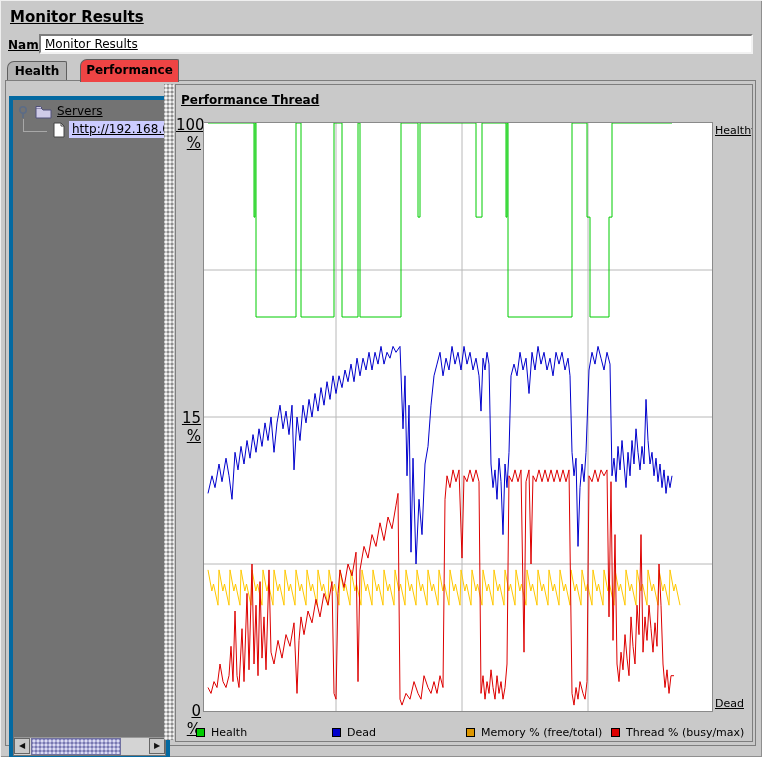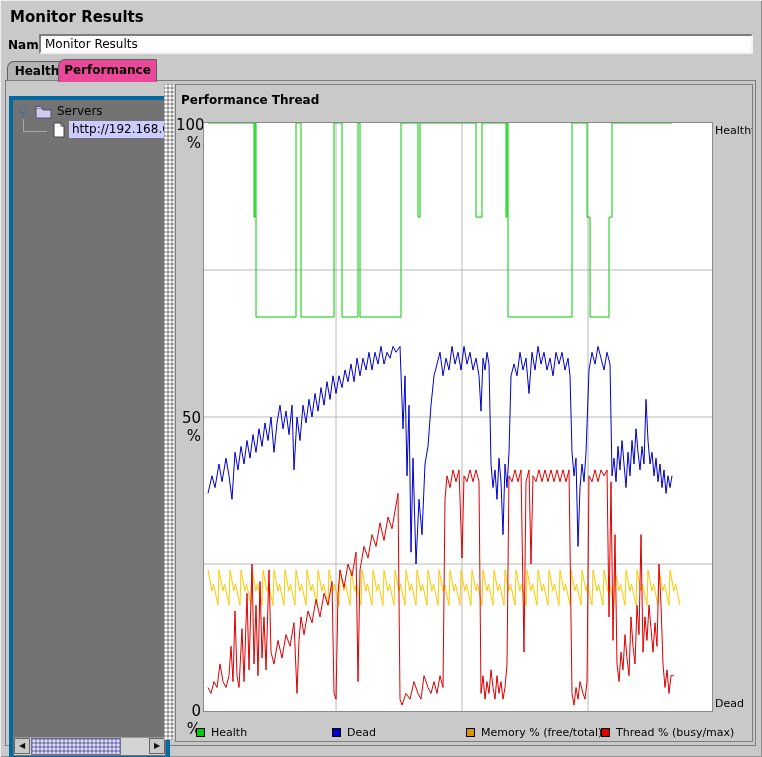--- a/index.html
+++ b/index.html
@@ -1,28 +1,28 @@
 <!DOCTYPE html>
 <html><head>
 <meta charset="utf-8">
 <style>
   html,body{margin:0;padding:0;background:#9a9a9a;}
   .app{position:relative;width:762px;height:757px;background:#c9c9c9;
        font-family:"DejaVu Sans",sans-serif;color:#000;overflow:hidden;
        box-shadow:inset 1px 1px 0 #efefef, inset -1px -1px 0 #8f8f8f;}
-  .abs{position:absolute;}
+  .abs{position:absolute;text-decoration:underline;}
   .page-title{left:10px;top:8px;font-size:15px;font-weight:bold;}
   .name-label{left:8px;top:38px;font-size:12px;font-weight:bold;}
   .name-input{left:39px;top:34px;width:702px;height:14px;background:#fff;
       border:2px solid;border-color:#7d7d7d #f2f2f2 #f2f2f2 #7d7d7d;
       font-family:"DejaVu Sans",sans-serif;font-size:12px;padding:1px 4px;color:#000;}
   .tab{position:absolute;text-align:center;font-size:12px;font-weight:bold;
       border:1px solid #5f5f5f;border-bottom:none;border-radius:7px 2px 0 0;}
   .tab-health{left:7px;top:61px;width:58px;height:19px;line-height:19px;background:#b3b3b3;}
-  .tab-performance{left:58px;top:59px;width:97px;height:22px;line-height:21px;background:#ec4899;z-index:3;}
+  .tab-performance{left:80px;top:59px;width:97px;height:22px;line-height:21px;background:#ef4444;z-index:3;}
   .content{left:5px;top:80px;width:749px;height:664px;background:#c9c9c9;
       border:1px solid #7d7d7d;}
   
   .tree-panel{left:3px;top:3px;width:153px;height:656px;background:#737373;
       border:4px solid #0369a1;overflow:hidden;margin-top:12px;}
   .tree-label{font-size:12px;line-height:17px;white-space:nowrap;}
   .sel{background:#ccccff;padding:0 3px;}
   .tconn-v{left:10px;top:19px;width:1px;height:12px;background:#a8a8a8;}
   .tconn-h{left:10px;top:31px;width:24px;height:1px;background:#a8a8a8;}
   
@@ -96,21 +96,21 @@
         <div class="sb-btn sb-right">▶</div>
       </div>
     </div>
 
     <div class="abs divider"></div>
 
     <div class="abs right-panel">
       <div class="abs graph-title">Performance Thread</div>
 
       <div class="abs ylab" style="left:0;top:31px;">100 %</div>
-      <div class="abs ylab" style="left:0;top:324px;">50 %</div>
+      <div class="abs ylab" style="left:0;top:324px;">15 %</div>
       <div class="abs ylab" style="left:0;top:617px;">0 %</div>
 
       <div class="abs plot">
         <svg id="chart-svg" width="508" height="588" viewBox="0 0 508 588">
             <line x1="0" x2="508" y1="441.0" y2="441.0" stroke="#b8b8b8" stroke-width="1"></line>
             <line x1="0" x2="508" y1="294.0" y2="294.0" stroke="#b8b8b8" stroke-width="1"></line>
             <line x1="0" x2="508" y1="147.0" y2="147.0" stroke="#b8b8b8" stroke-width="1"></line>
             <line x1="132" x2="132" y1="0" y2="588" stroke="#b8b8b8" stroke-width="1"></line>
             <line x1="258" x2="258" y1="0" y2="588" stroke="#b8b8b8" stroke-width="1"></line>
             <line x1="384" x2="384" y1="0" y2="588" stroke="#b8b8b8" stroke-width="1"></line>
@@ -129,19 +129,19 @@
         <span>Health</span>
       </div>
       <div class="leg" style="left:156px;">
         <span class="swatch" style="background: rgb(0, 0, 204);"></span>
         <span>Dead</span>
       </div>
       <div class="leg" style="left:290px;">
         <span class="swatch" style="background: rgb(220, 150, 0);"></span>
         <span>Memory % (free/total)</span>
       </div>
-      <div class="leg" style="left:425px;">
+      <div class="leg" style="left:435px;">
         <span class="swatch" style="background: rgb(221, 0, 0);"></span>
         <span>Thread % (busy/max)</span>
       </div>
     </div>
   </div>
 </div>
 
 </body></html>

